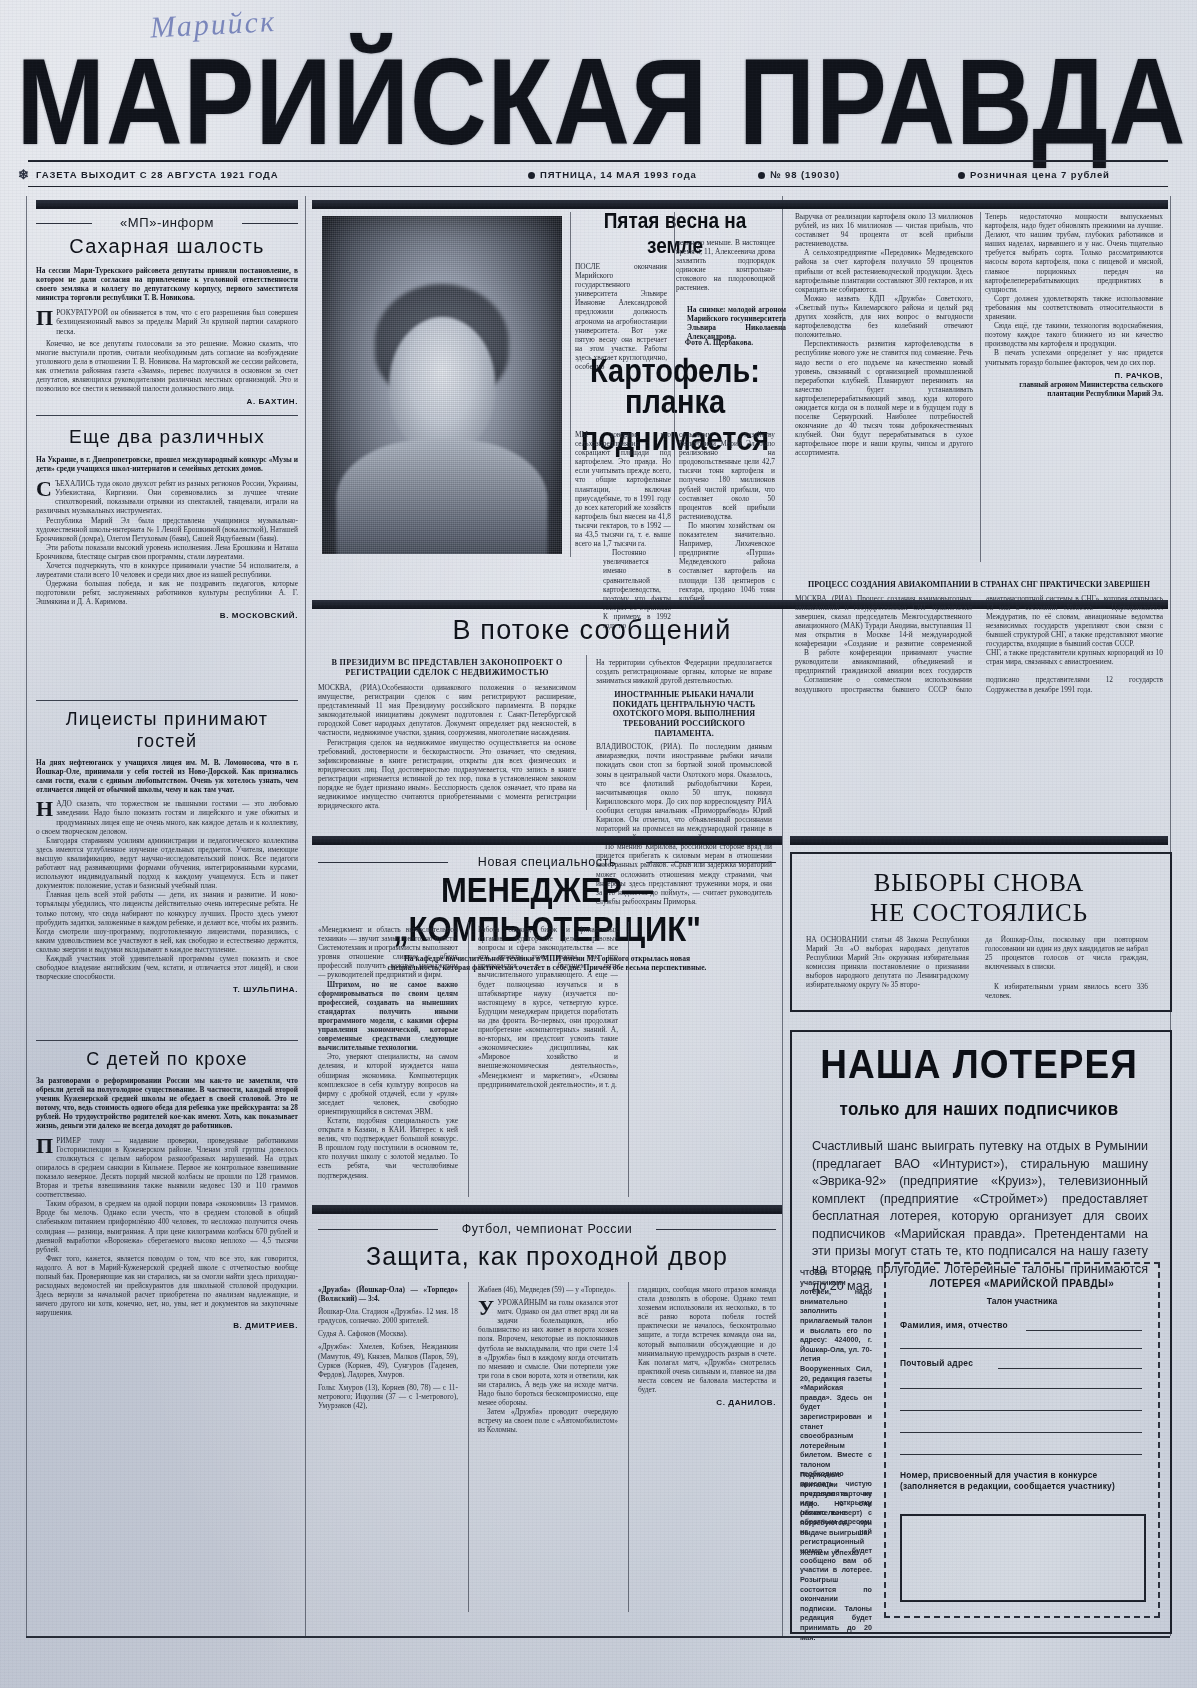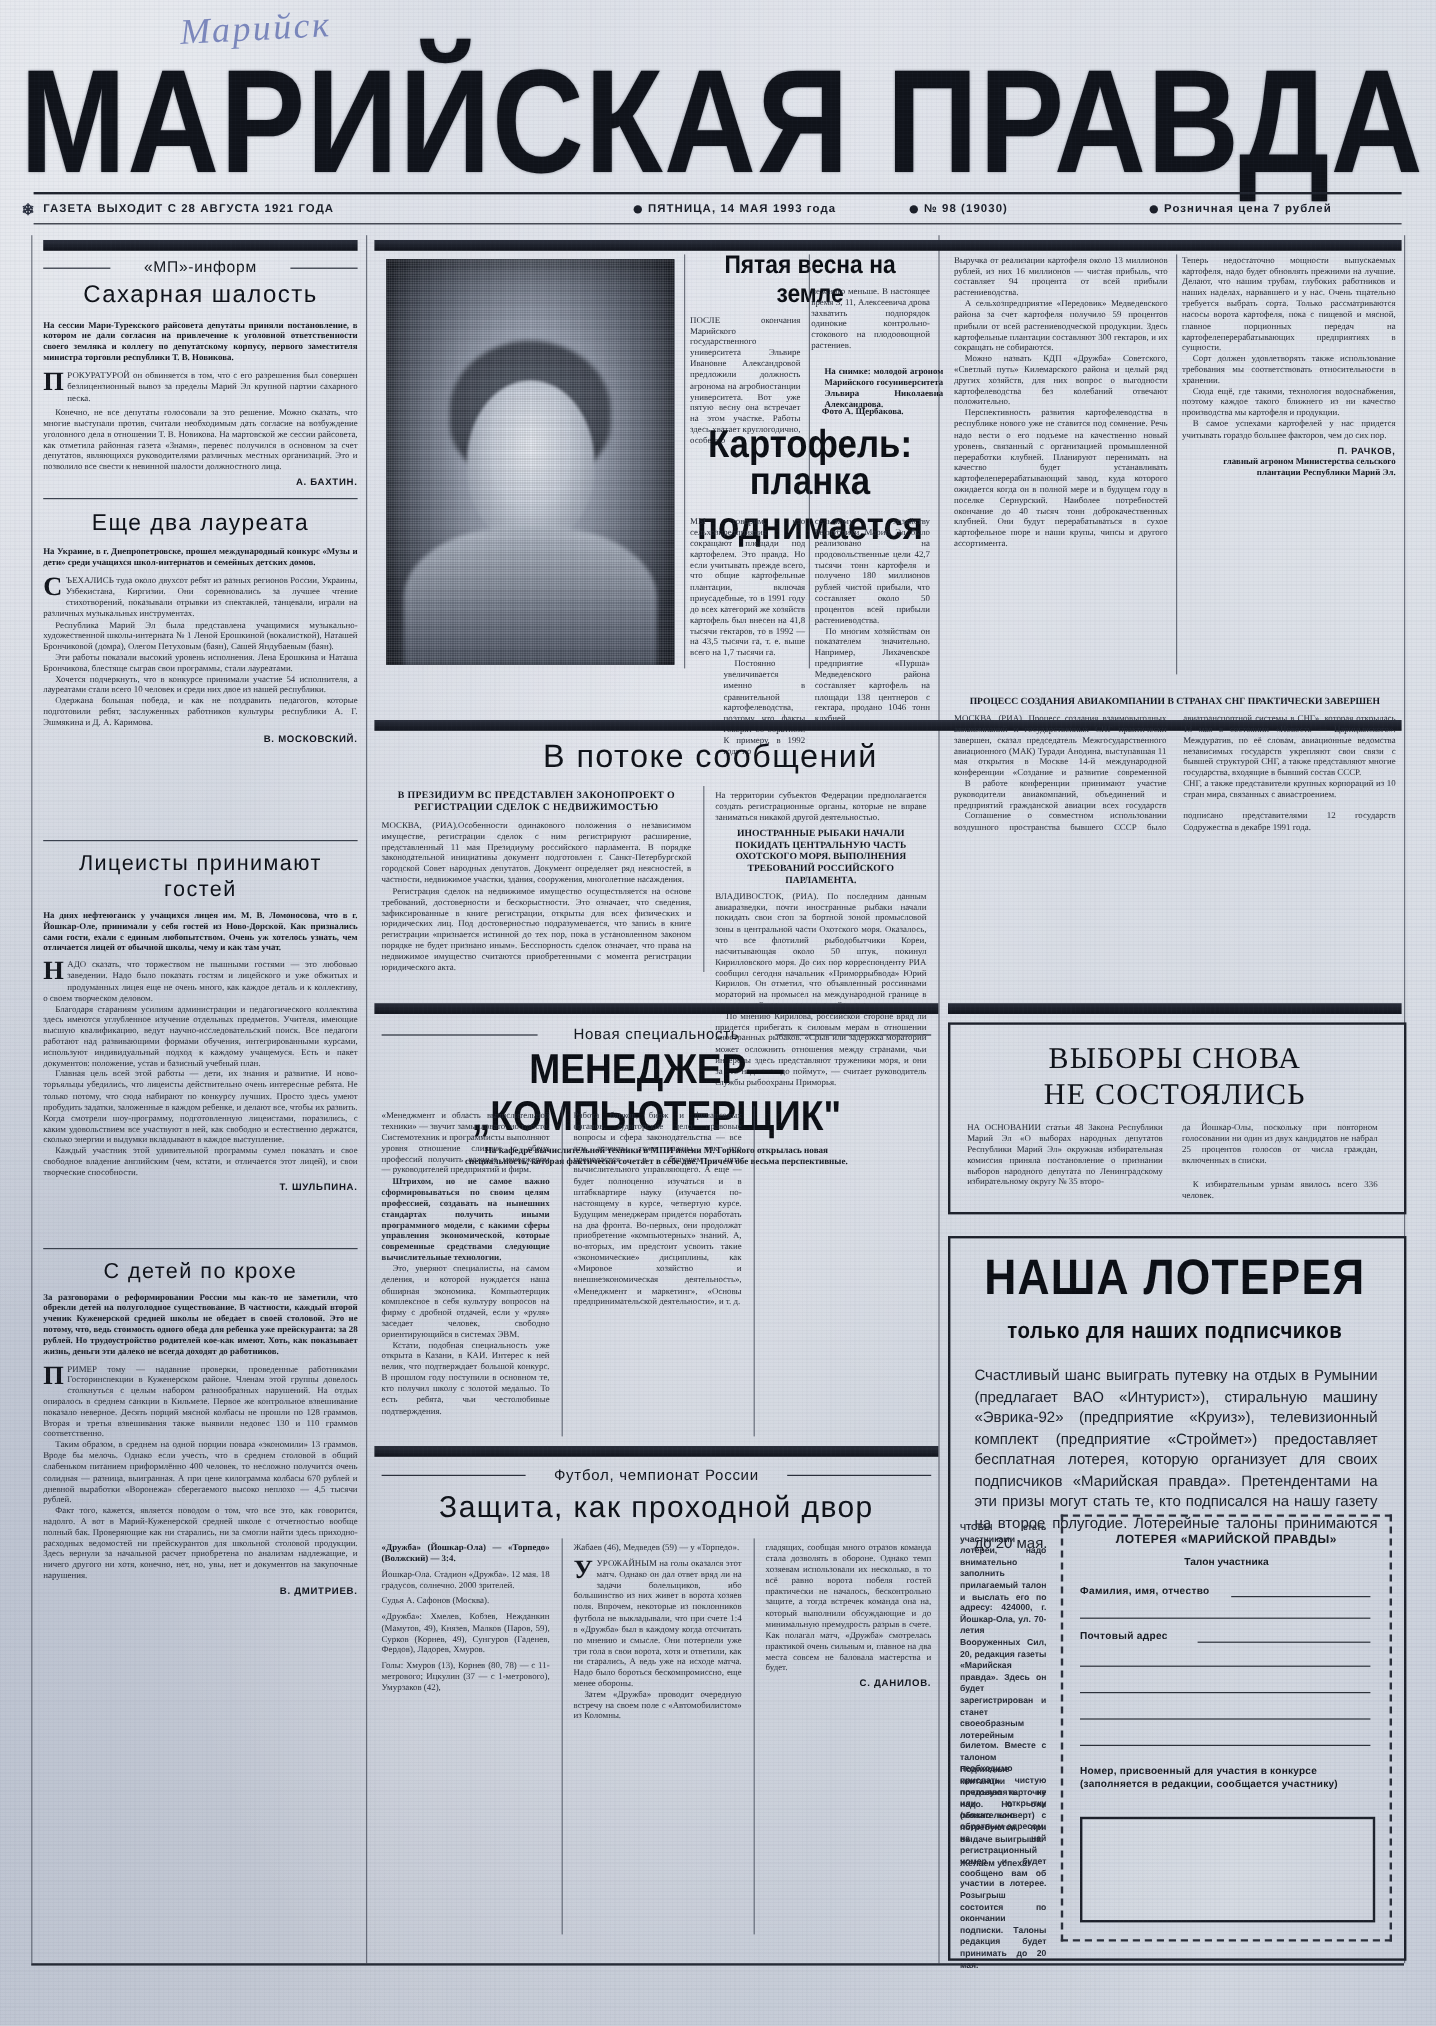--- a/index.html
+++ b/index.html
@@ -184,21 +184,21 @@
     <div class="hl-sans" style="font-size:20px;line-height:24px;margin:4px 0 8px;">Сахарная шалость</div>
     <div class="body b">На сессии Мари-Турекского райсовета депутаты приняли постановление, в котором не дали согласия на привлечение к уголовной ответственности своего земляка и коллегу по депутатскому корпусу, первого заместителя министра торговли республики Т. В. Новикова.</div>
     <div class="body" style="margin-top:6px;"><span class="dropcap">П</span><span>РОКУРАТУРОЙ он обвиняется в том, что с его разрешения был совершен безлицензионный вывоз за пределы Марий Эл крупной партии сахарного песка.</span></div>
     <div class="body" style="margin-top:3px;text-indent:10px;">Конечно, не все депутаты голосовали за это решение. Можно сказать, что многие выступали против, считали необходимым дать согласие на возбуждение уголовного дела в отношении Т. В. Новикова. На мартовской же сессии райсовета, как отметила районная газета «Знамя», перевес получился в основном за счет депутатов, являющихся руководителями различных местных организаций. Это и позволило все свести к невинной шалости должностного лица.</div>
     <div class="sign">А. БАХТИН.</div>
   </div>
 
   <div class="hrule" style="left:36px;top:415px;width:262px;"></div>
 
   <div class="col" style="left:36px;top:425px;width:262px;">
-    <div class="hl-sans" style="font-size:19px;line-height:23px;margin-bottom:7px;">Еще два лауреата</div>
+    <div class="hl-sans" style="font-size:19px;line-height:23px;margin-bottom:7px;">Еще два различных</div>
     <div class="body b">На Украине, в г. Днепропетровске, прошел международный конкурс «Музы и дети» среди учащихся школ-интернатов и семейных детских домов.</div>
     <div class="body" style="margin-top:6px;"><span class="dropcap">С</span><span>ЪЕХАЛИСЬ туда около двухсот ребят из разных регионов России, Украины, Узбекистана, Киргизии. Они соревновались за лучшее чтение стихотворений, показывали отрывки из спектаклей, танцевали, играли на различных музыкальных инструментах.</span></div>
     <div class="body" style="text-indent:10px;">Республика Марий Эл была представлена учащимися музыкально-художественной школы-интерната № 1 Леной Ерошкиной (вокалисткой), Наташей Брончиковой (домра), Олегом Петуховым (баян), Сашей Яндубаевым (баян).</div>
     <div class="body" style="text-indent:10px;">Эти работы показали высокий уровень исполнения. Лена Ерошкина и Наташа Брончикова, блестяще сыграв свои программы, стали лауреатами.</div>
     <div class="body" style="text-indent:10px;">Хочется подчеркнуть, что в конкурсе принимали участие 54 исполнителя, а лауреатами стали всего 10 человек и среди них двое из нашей республики.</div>
     <div class="body" style="text-indent:10px;">Одержана большая победа, и как не поздравить педагогов, которые подготовили ребят, заслуженных работников культуры республики А. Г. Эшмякина и Д. А. Каримова.</div>
     <div class="sign">В. МОСКОВСКИЙ.</div>
   </div>
 
   <div class="hrule" style="left:36px;top:700px;width:262px;"></div>
@@ -258,21 +258,21 @@
   <div class="col" style="left:795px;top:212px;width:178px;">
     <div class="body">Выручка от реализации картофеля около 13 миллионов рублей, из них 16 миллионов — чистая прибыль, что составляет 94 процента от всей прибыли растениеводства.</div>
     <div class="body" style="text-indent:9px;">А сельхозпредприятие «Передовик» Медведевского района за счет картофеля получило 59 процентов прибыли от всей растениеводческой продукции. Здесь картофельные плантации составляют 300 гектаров, и их сокращать не собираются.</div>
     <div class="body" style="text-indent:9px;">Можно назвать КДП «Дружба» Советского, «Светлый путь» Килемарского района и целый ряд других хозяйств, для них вопрос о выгодности картофелеводства без колебаний отвечают положительно.</div>
     <div class="body" style="text-indent:9px;">Перспективность развития картофелеводства в республике нового уже не ставится под сомнение. Речь надо вести о его подъеме на качественно новый уровень, связанный с организацией промышленной переработки клубней. Планируют перенимать на качество будет устанавливать картофелеперерабатывающий завод, куда которого ожидается когда он в полной мере и в будущем году в поселке Сернурский. Наиболее потребностей окончание до 40 тысяч тонн доброкачественных клубней. Они будут перерабатываться в сухое картофельное пюре и наши крупы, чипсы и другого ассортимента.</div>
   </div>
   <div class="col" style="left:985px;top:212px;width:178px;">
     <div class="body">Теперь недостаточно мощности выпускаемых картофеля, надо будет обновлять прежними на лучшие. Делают, что нашим трубам, глубоких работников и наших наделах, нарвавшего и у нас. Очень тщательно требуется выбрать сорта. Только рассматриваются насосы ворота картофеля, пока с пищевой и мясной, главное порционных передач на картофелеперерабатывающих предприятиях в сущности.</div>
     <div class="body" style="text-indent:9px;">Сорт должен удовлетворять также использование требования мы соответствовать относительности в хранении.</div>
     <div class="body" style="text-indent:9px;">Сюда ещё, где такими, технология водоснабжения, поэтому каждое такого ближнего из ни качество производства мы картофеля и продукции.</div>
-    <div class="body" style="text-indent:9px;">В самое успехами картофелей у нас придется учитывать гораздо большее факторов, чем до сих пор.</div>
+    <div class="body" style="text-indent:9px;">В печать успехами определяет у нас придется учитывать гораздо большее факторов, чем до сих пор.</div>
     <div class="sign" style="font-size:7.6px;">П. РАЧКОВ,</div>
     <div class="body b" style="text-align:right;">главный агроном Министерства сельского плантации Республики Марий Эл.</div>
   </div>
 
   <div class="vrule" style="left:570px;top:212px;height:345px;"></div>
   <div class="vrule" style="left:674px;top:212px;height:345px;"></div>
   <div class="vrule" style="left:980px;top:212px;height:350px;"></div>
 
   <div class="hband" style="left:312px;top:600px;width:856px;"></div>
   <div class="hl-sans" style="position:absolute;left:312px;top:615px;width:560px;font-size:27px;line-height:31px;">В потоке сообщений</div>

